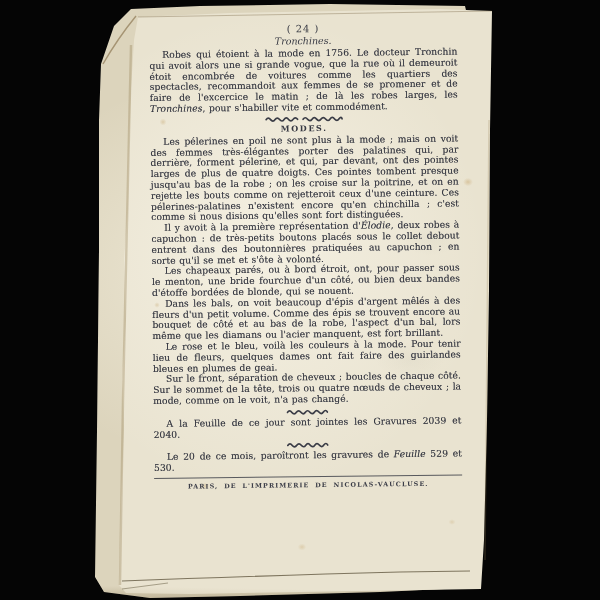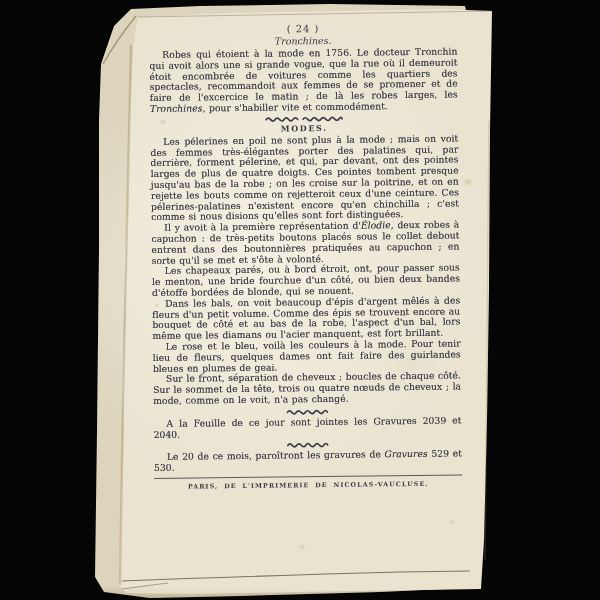--- a/index.html
+++ b/index.html
@@ -107,20 +107,20 @@
     </div>
 
     <p class="body">A la Feuille de ce jour sont jointes les Gravures 2039 et 2040.</p>
 
     <div class="divider pre-note">
       <svg class="squiggle" width="42" height="7" viewBox="0 0 42 7">
         <path d="M1 4 Q3.2 1 5.5 4 T10 4 T14.5 4 T19 4 T23.5 4 T28 4 T32.5 4 T37 4 T41 4" stroke="#3a3c46" stroke-width="1.7" fill="none" stroke-linecap="round"></path>
       </svg>
     </div>
 
-    <p class="body"><span>Le 20 de ce mois, paroîtront les gravures de </span><i>Gravures</i><span> 529 et 530.</span></p>
+    <p class="body"><span>Le 20 de ce mois, paroîtront les gravures de </span><i>Feuille</i><span> 529 et 530.</span></p>
 
     <hr class="rule">
 
     <div class="imprint">PARIS, DE L'IMPRIMERIE DE NICOLAS-VAUCLUSE.</div>
 
   </div>
 </div>
 
 </body></html>

